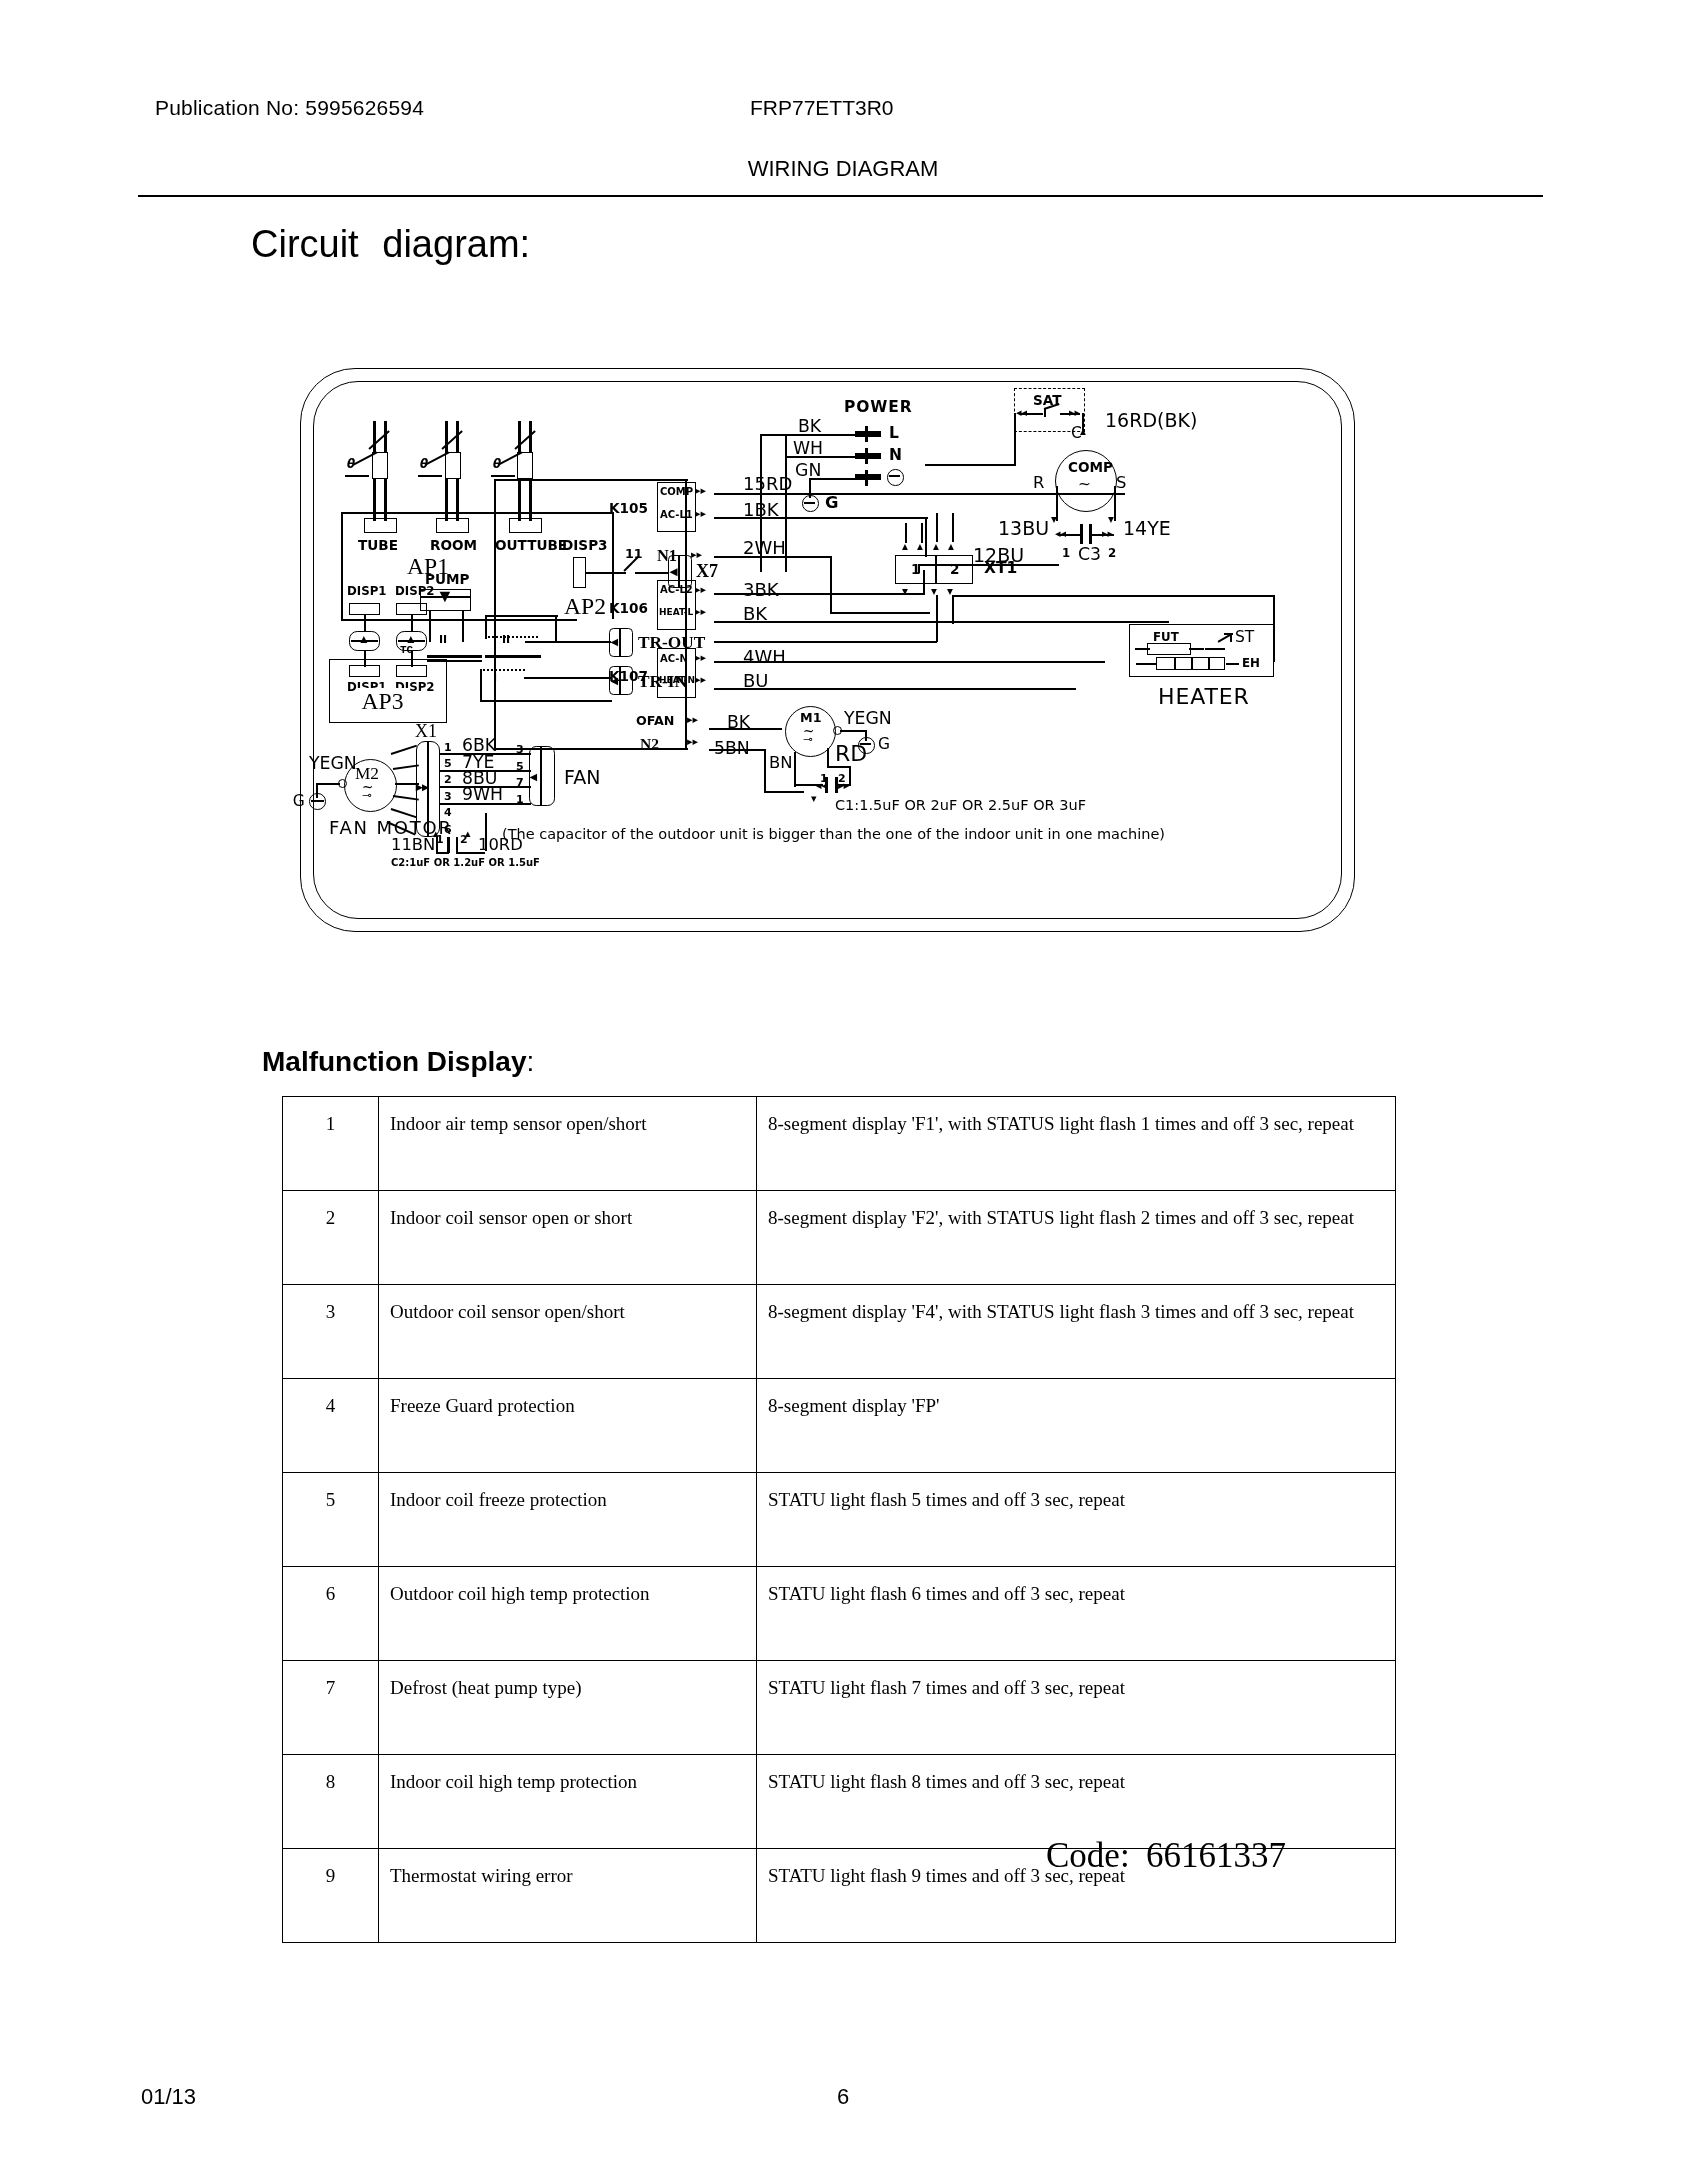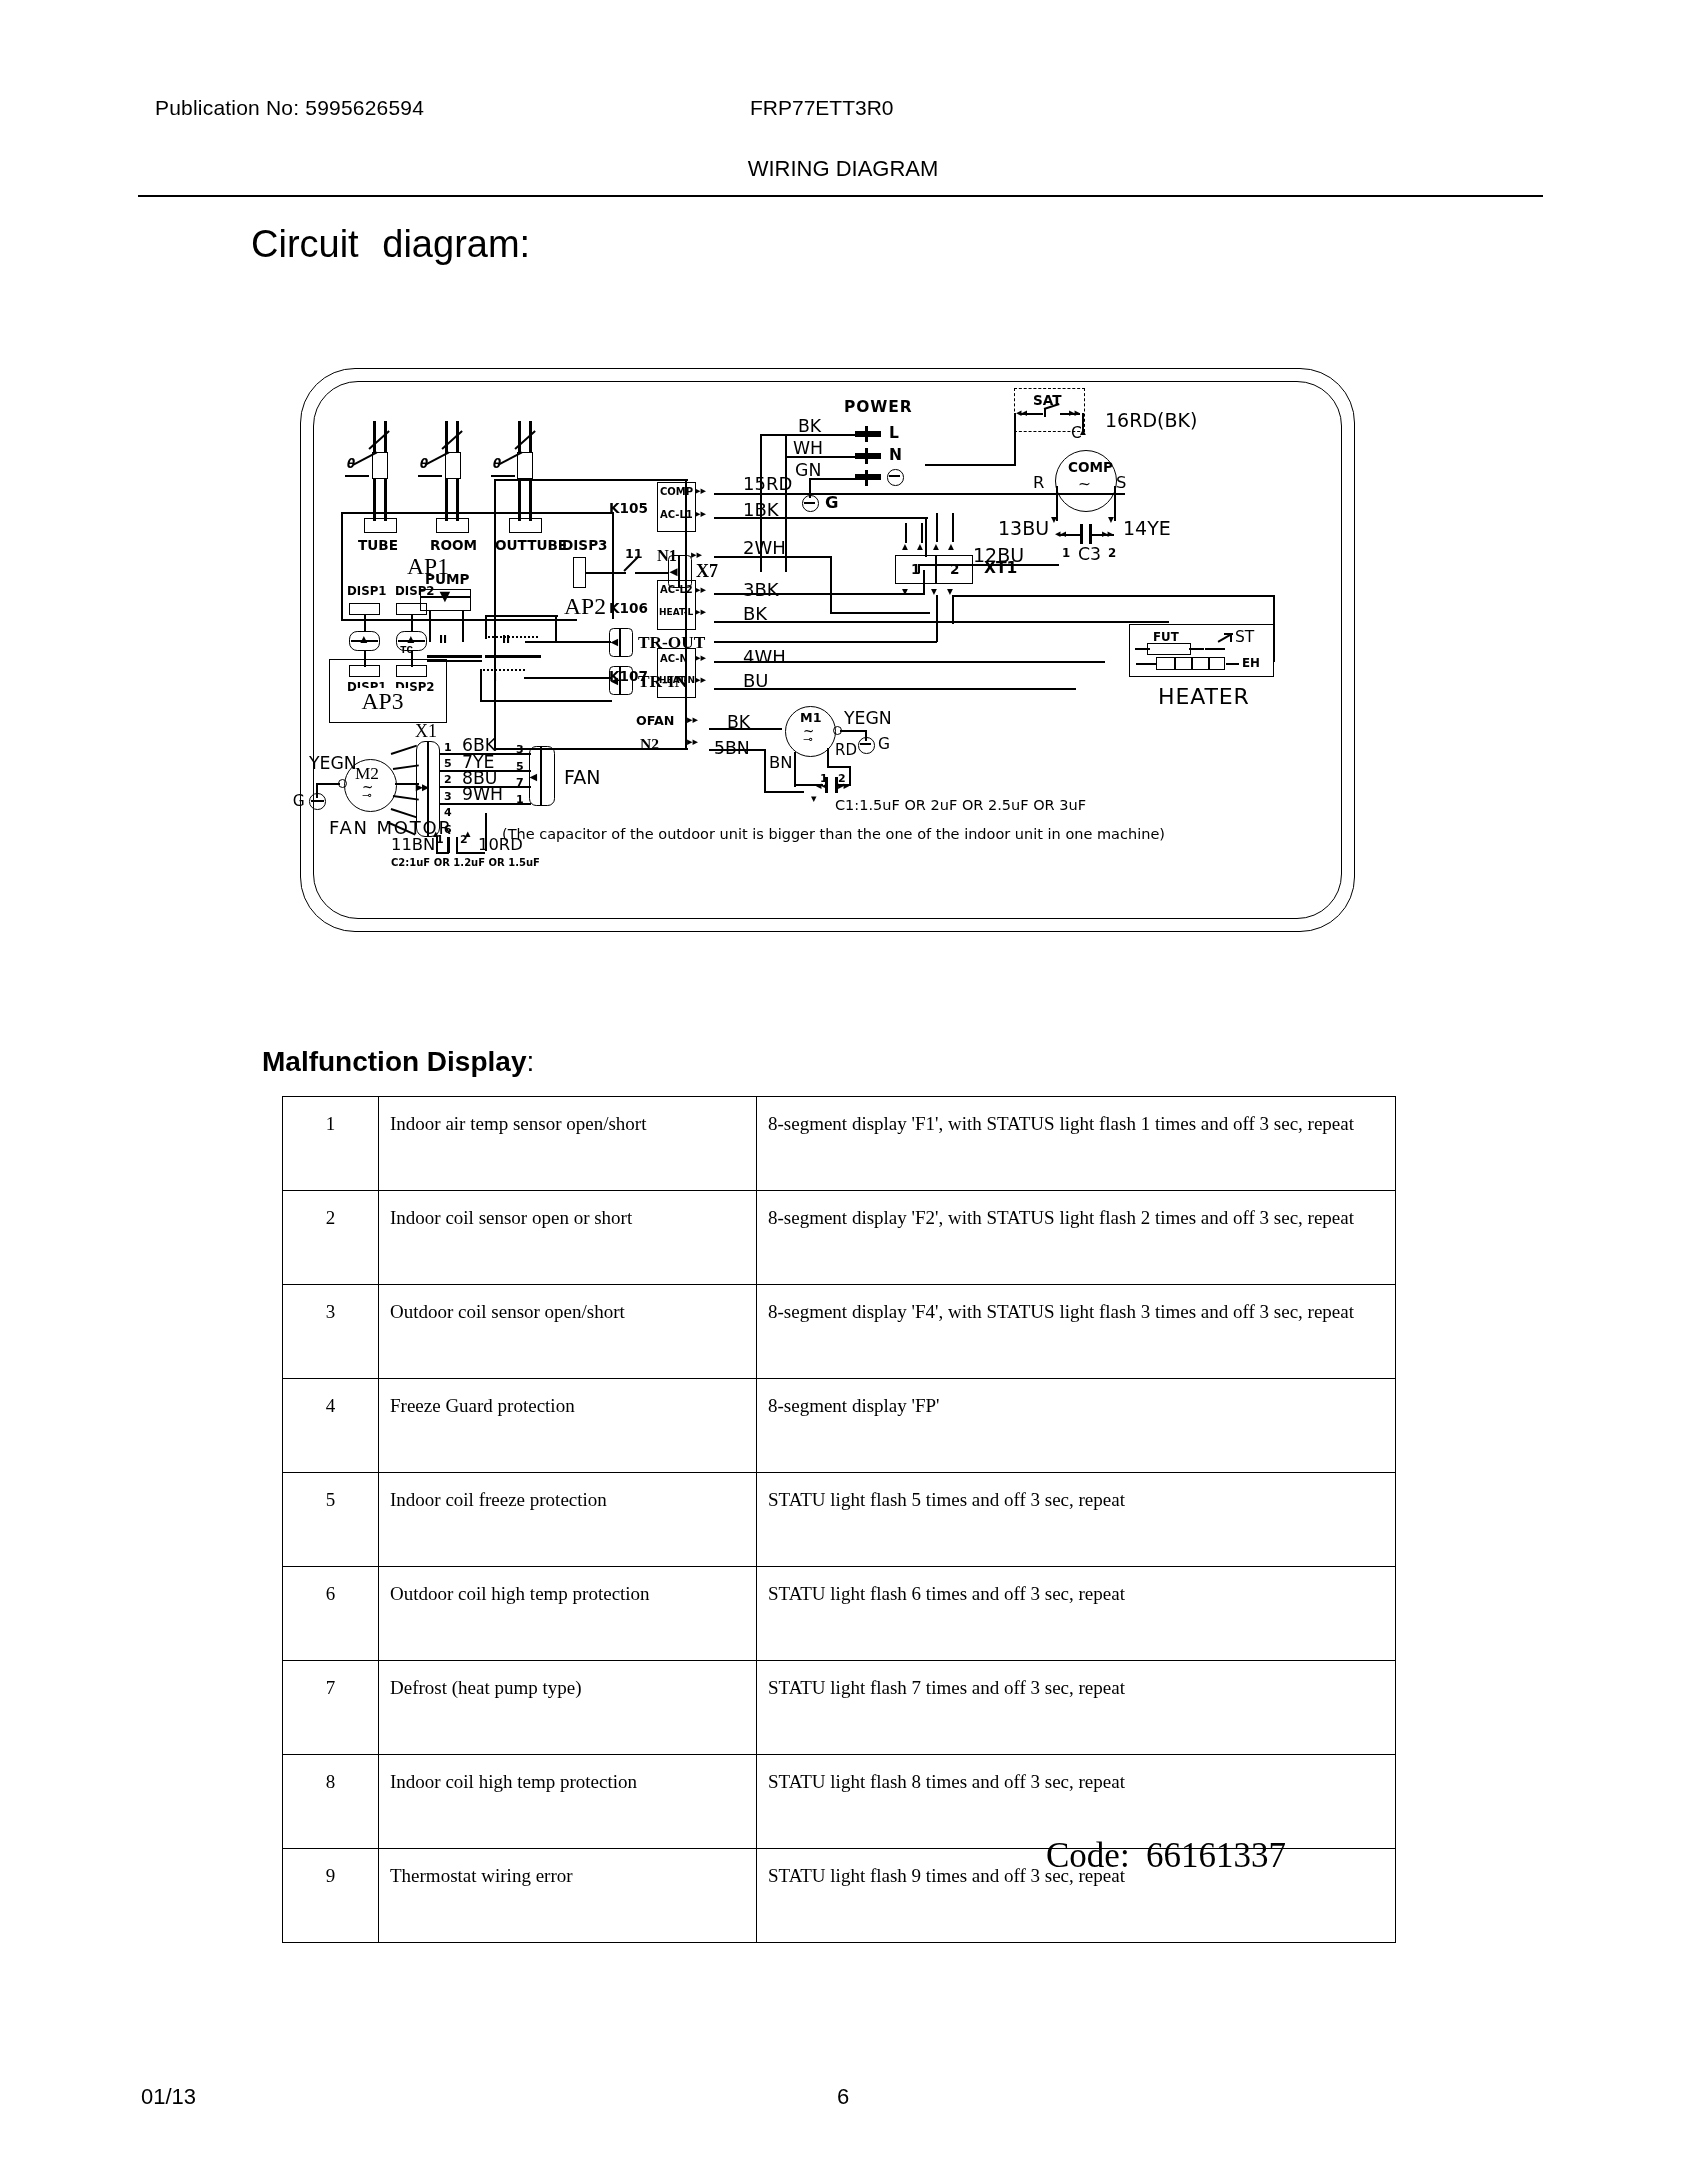--- a/index.html
+++ b/index.html
@@ -417,21 +417,21 @@
     <div class="cd bold" style="left:500px;top:342px;font-size:12.7px;">M1</div>
     <div class="cd" style="left:503px;top:355px;font-size:13.6px;">~</div>
     <div class="cd" style="left:503px;top:364px;font-size:11.8px;">⊸</div>
     <div style="position:absolute;left:533px;top:358px;width:7.3px;height:7.3px;border:1.8px solid #000;border-radius:50%;"></div>
     <div class="cd" style="left:544px;top:340px;font-size:17.3px;">YEGN</div>
     <div class="h" style="left:540px;top:362px;width:27px;"></div>
     <div class="v" style="left:565px;top:362px;height:11px;"></div>
     <div style="position:absolute;left:558px;top:369px;width:14.5px;height:14.5px;border:1.8px solid #000;border-radius:50%;"></div>
     <div class="h" style="left:560px;top:375px;width:11px;"></div>
     <div class="cd" style="left:578px;top:367px;font-size:15.5px;">G</div>
-    <div class="cd" style="left:535px;top:373px;font-size:15px;">RD</div>
+    <div class="cd" style="left:535px;top:373px;font-size:22px;">RD</div>
     <div class="cd" style="left:469px;top:385px;font-size:16.4px;">BN</div>
     <div class="v" style="left:494px;top:384px;height:35px;"></div>
     <div class="h" style="left:494px;top:416px;width:29px;"></div>
     <div class="v" style="left:527px;top:380px;height:20px;"></div>
     <div class="h" style="left:527px;top:398px;width:23.6px;"></div>
     <div class="v" style="left:549px;top:398px;height:20px;"></div>
     <div class="h" style="left:538px;top:416px;width:12.7px;"></div>
     <div class="v" style="left:525px;top:409px;height:16.4px;width:2.7px;"></div>
     <div class="v" style="left:535px;top:409px;height:16.4px;width:2.7px;"></div>
     <div class="cd bold" style="left:520px;top:404px;font-size:11px;">1</div>

